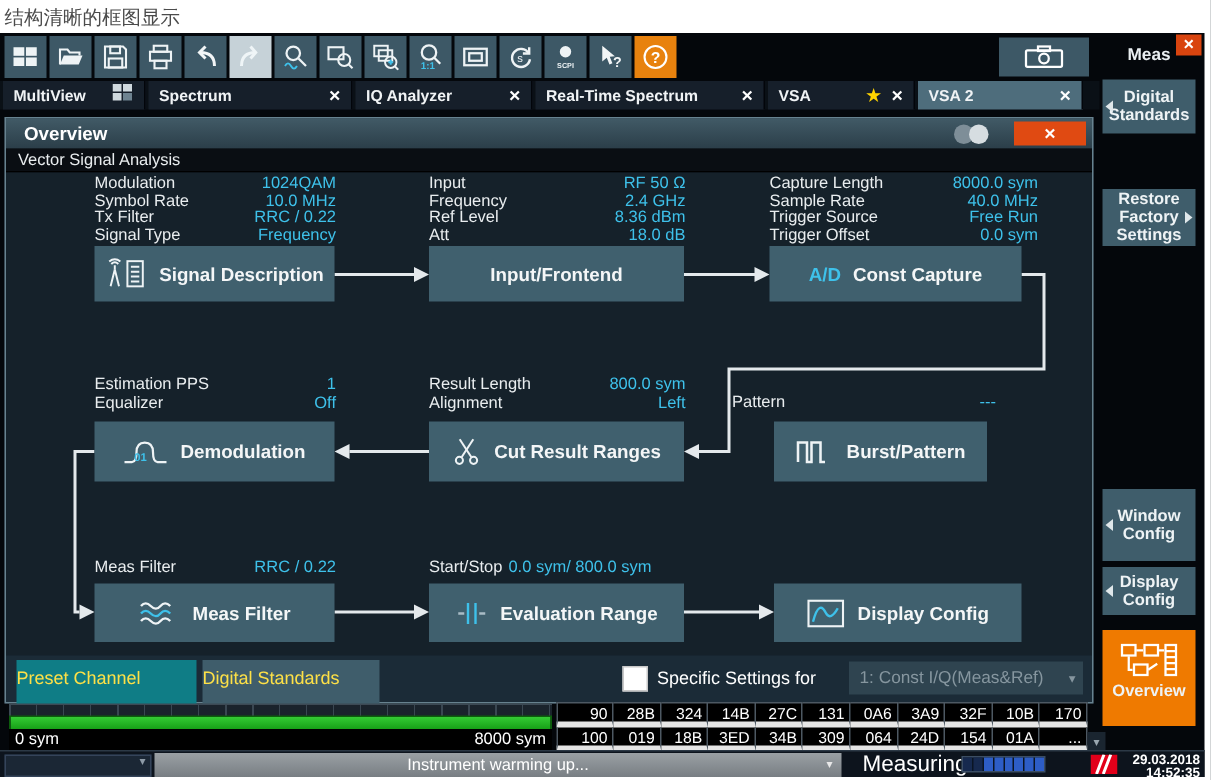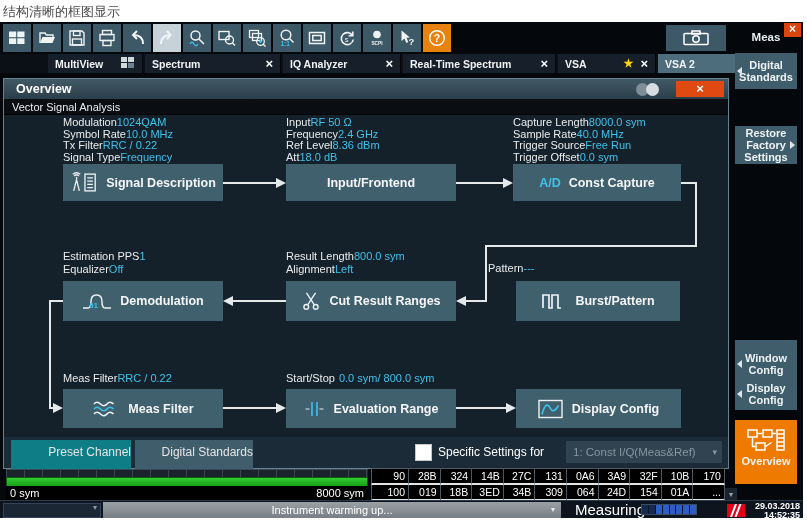--- a/index.html
+++ b/index.html
@@ -10,62 +10,62 @@
   
   .tbtn{position:absolute;top:2px;width:28px;height:28px;background:#3d5866;display:flex;align-items:center;justify-content:center;}
   .tbtn.light{background:#c6d2d8;}
   .tbtn.orange{background:#e8820e;}
   .camera{position:absolute;left:666px;top:3px;width:60px;height:26px;background:#3d5866;display:flex;align-items:center;justify-content:center;}
   .meastitle{position:absolute;left:735px;top:9px;width:62px;text-align:center;color:#e9eef1;font-weight:bold;font-size:11.5px;}
   .winx{position:absolute;left:784px;top:1px;width:17px;height:14px;background:#d9440f;color:#fff;font-size:12px;font-weight:bold;text-align:center;line-height:13px;}
 
   
   .tabbar{position:absolute;left:0;top:32px;width:733px;height:19px;background:#0a1016;}
-  .tab{position:absolute;top:0;height:19px;background:#161f2a;color:#f0f3f5;font-size:10.5px;font-weight:bold;display:flex;align-items:center;padding:0 7px;box-sizing:border-box;border-right:1px solid #02050a;margin-left:46px;}
+  .tab{position:absolute;top:0;height:19px;background:#161f2a;color:#f0f3f5;font-size:10.5px;font-weight:bold;display:flex;align-items:center;padding:0 7px;box-sizing:border-box;border-right:1px solid #02050a;}
   .tab.active{background:#4e6d7c;}
   .tab .tx{margin-left:auto;font-size:13px;line-height:13px;color:#fff;}
   .tab .star{margin-left:auto;color:#ffd400;font-size:11px;}
   .tab .star + .tx{margin-left:7px;}
   .tabcaret{position:absolute;left:782px;top:36px;color:#9fb0ba;font-size:10px;}
 
   
   .dialog{position:absolute;left:3px;top:56px;width:724px;height:389px;border:1px solid #67828f;box-sizing:content-box;background:#15212a;}
   .ov-head{position:absolute;left:0;top:0;width:724px;height:20px;background:linear-gradient(#415a66,#2b3e49);}
   .ov-title{position:absolute;left:12px;top:3px;color:#fff;font-weight:bold;font-size:12.5px;}
   .toggle{position:absolute;right:66px;top:4px;width:26px;height:13px;}
   .toggle .c1,.toggle .c2{position:absolute;top:0;width:13px;height:13px;border-radius:50%;}
   .toggle .c1{left:0;background:#7e8e98;}
   .toggle .c2{left:10px;background:#d6dde1;}
   .ov-close{position:absolute;right:4px;top:2px;width:48px;height:16px;background:#e04a12;color:#fff;font-size:13px;font-weight:bold;text-align:center;line-height:15px;}
   .ov-sub{position:absolute;left:0;top:20px;width:724px;height:16px;background:#0a0e13;color:#e9edef;font-size:11px;line-height:16px;padding-left:8px;box-sizing:border-box;border-bottom:1px solid #000;}
   .ov-body{position:absolute;left:0;top:36px;width:724px;height:322px;background:#15212a;}
   .pgroup{position:absolute;font-size:11px;}
-  .prow{display:flex;height:11.5px;line-height:11.5px;white-space:nowrap;}
+  .prow{display:flex;justify-content:space-between;height:11.5px;line-height:11.5px;white-space:nowrap;}
   .plabel{color:#e9edef;}
   .pvalue{color:#3ec1ea;}
   .block{position:absolute;background:#40606e;display:flex;align-items:center;justify-content:center;gap:8px;color:#f4f6f7;font-weight:bold;font-size:12.5px;white-space:nowrap;}
   .overlay{position:absolute;left:0;top:0;}
   .adbadge{color:#3ec1ea;font-weight:bold;font-size:12.5px;}
 
   .ov-footer{position:absolute;left:0;top:358px;width:724px;height:31px;background:#1b2b37;}
-  .fbtn{position:absolute;top:3px;height:34px;line-height:25px;text-align:right;color:#e5e5e5;font-size:12px;}
+  .fbtn{position:absolute;top:3px;height:34px;line-height:25px;text-align:left;color:#fde047;font-size:12px;}
   .preset{left:7px;width:120px;background:#0f7d86;}
   .digstd{left:131px;width:118px;background:#3f5d6b;}
   .chk{position:absolute;left:411px;top:7px;width:15px;height:15px;background:#fff;border:1px solid #c8c8c8;}
   .speclabel{position:absolute;left:434px;top:0;height:31px;line-height:31px;color:#fff;font-size:12px;}
   .fdrop{position:absolute;left:562px;top:4px;width:156px;height:22px;background:#2f4450;color:#86969f;font-size:11.5px;line-height:22px;padding-left:7px;box-sizing:border-box;}
   .fdrop .ct{position:absolute;right:5px;top:0;font-size:9px;}
 
   
   .ticks{position:absolute;left:6px;top:447px;width:362px;height:8px;background:repeating-linear-gradient(90deg,#3a4752 0 1px,#1a232c 1px 18px);border-top:1px solid #3d4a55;}
   .greenbar{position:absolute;left:6px;top:455px;width:360px;height:8px;background:linear-gradient(#34cb34,#17a017);border:1px solid #0c5c0c;}
   .symrow{position:absolute;left:6px;top:464px;width:362px;height:15px;background:#000;color:#fff;font-size:11px;line-height:15px;display:flex;justify-content:space-between;padding:0 4px;box-sizing:border-box;}
   .hex{position:absolute;left:371px;top:446px;background:#000;}
   .hexrow{display:flex;}
-  .hexcell{box-sizing:border-box;width:31.6px;height:16.5px;border-right:1px solid #4d5862;border-bottom:2px solid #e5e5e5;color:#fff;font-size:10.5px;line-height:15px;text-align:right;padding-right:3px;}
+  .hexcell{box-sizing:border-box;width:31.6px;height:16.5px;border-right:1px solid #4d5862;border-bottom:4px solid #e5e5e5;color:#fff;font-size:10.5px;line-height:15px;text-align:right;padding-right:3px;}
   .hexcell.head{width:38px;border-left:1px solid #4d5862;}
   .hexrow:first-child .hexcell{border-top:1px solid #4d5862;}
   .hexscroll{position:absolute;left:725px;top:466px;width:12px;height:13px;background:#1a2530;color:#9aa7b0;font-size:8px;text-align:center;line-height:13px;}
 
   
   .skey{position:absolute;left:735px;width:62px;background:#3f5d6b;color:#eef3f5;font-size:11px;font-weight:bold;line-height:12px;display:flex;align-items:center;justify-content:center;text-align:center;padding:2px 6px;box-sizing:border-box;}
   .skey.overview{background:#ef7a00;flex-direction:column;gap:3px;padding-top:8px;justify-content:flex-start;}
   .arrL{position:absolute;left:2px;top:50%;margin-top:-4px;width:0;height:0;border-top:4px solid transparent;border-bottom:4px solid transparent;border-right:5px solid #dfe7ea;}
   .arrR{position:absolute;right:2px;top:50%;margin-top:-4px;width:0;height:0;border-top:4px solid transparent;border-bottom:4px solid transparent;border-left:5px solid #dfe7ea;}
 
@@ -396,21 +396,21 @@
         </div>
         <div class="block" style="left:282px;top:166px;width:170px;height:40px">
           <svg width="20" height="20" viewBox="0 0 22 22" fill="none" stroke="#eef3f5" stroke-width="1.5">
               <path d="M6 2 L14.5 15"></path>
               <path d="M16 2 L7.5 15"></path>
               <circle cx="5.8" cy="17.5" r="2.6"></circle>
               <circle cx="16.2" cy="17.5" r="2.6"></circle>
             </svg>
           <span>Cut Result Ranges</span>
         </div>
-        <div class="block" style="left:512px;top:166px;width:164px;height:40px">
+        <div class="block" style="left:512px;top:166px;width:142px;height:40px">
           <svg width="26" height="20" viewBox="0 0 26 20" fill="none" stroke="#eef3f5" stroke-width="1.7">
               <path d="M2 17 V4 h6 v13 h3 V4 h6 v13 h3"></path>
             </svg>
           <span>Burst/Pattern</span>
         </div>
 
         <div class="block" style="left:59px;top:274px;width:160px;height:39px">
           <svg width="28" height="20" viewBox="0 0 28 20" fill="none" stroke-width="1.6">
               <path d="M2 5 q3 -3.5 6.5 0 t6.5 0 t6.5 0" stroke="#eef3f5"></path>
               <path d="M2 10 q3 -3.5 6.5 0 t6.5 0 t6.5 0" stroke="#3ec1ea"></path>
@@ -480,21 +480,21 @@
     <div class="hexscroll">▾</div>
 
     <div class="skey" style="top:31px;height:36px">
         <span class="arrL"></span>
         <span>Digital Standards</span>
       </div>
     <div class="skey" style="top:104px;height:38px">
         <span class="arrR"></span>
         <span>Restore Factory Settings</span>
       </div>
-    <div class="skey" style="top:318px;height:48px">
+    <div class="skey" style="top:304px;height:48px">
         <span class="arrL"></span>
         <span>Window Config</span>
       </div>
     <div class="skey" style="top:356px;height:32px">
         <span class="arrL"></span>
         <span>Display Config</span>
       </div>
     <div class="skey overview" style="top:398px;height:64px">
       <svg width="40" height="24" viewBox="0 0 40 24" fill="none" stroke="#fff" stroke-width="1.5">
         <rect x="2" y="2" width="9" height="7"></rect>

